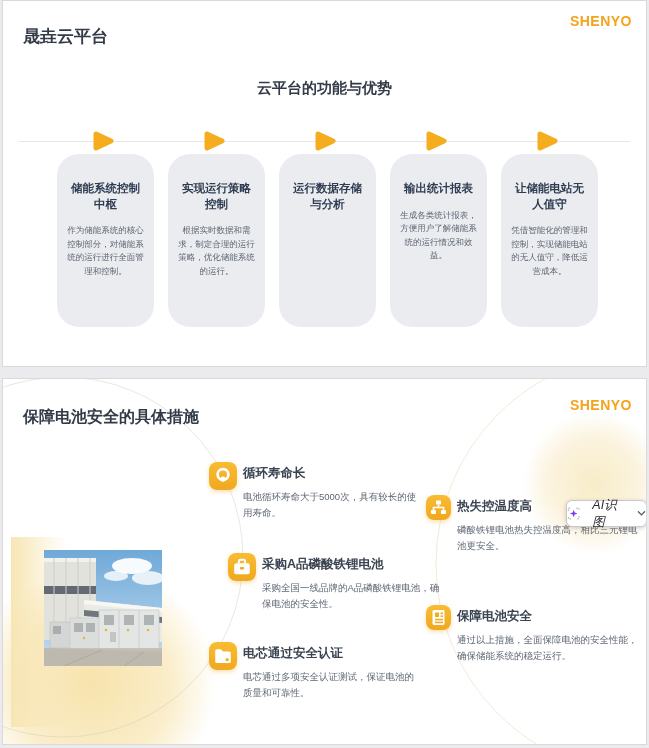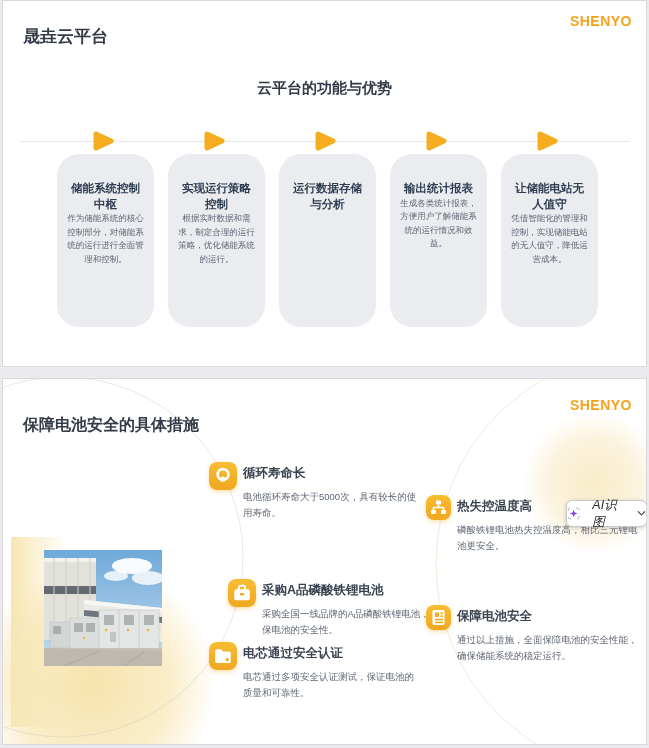--- a/index.html
+++ b/index.html
@@ -35,45 +35,45 @@
   .card{
     position:absolute;top:153px;width:97px;height:173px;
     background:#EAECEF;border-radius:22px;box-sizing:border-box;
   }
   .c1{left:54px}.c2{left:165px}.c3{left:276px}.c4{left:387px}.c5{left:498px}
   .card-title{
     margin:27px 9px 0 9px;text-align:center;
     font-size:11.5px;font-weight:bold;color:#2F3D52;line-height:1.35;
   }
   .card-body{
-    margin:0 8px 0 8px;text-align:center;
+    margin:12px 8px 0 8px;text-align:center;
     font-size:8.5px;color:#5F6774;line-height:1.6;
   }
   
   .s2-title{
-    position:absolute;left:20px;top:36px;
+    position:absolute;left:20px;top:28px;
     font-size:16px;font-weight:bold;color:#333B48;
   }
   .blob-tr{
     position:absolute;right:-18px;top:34px;width:140px;height:140px;border-radius:50%;
     background:radial-gradient(circle,#F8ECC8 0%,#FBF3DE 45%,rgba(255,255,255,0) 72%);
   }
   .blob-left{
     position:absolute;left:8px;top:158px;width:66px;height:190px;
     background:linear-gradient(90deg,#F7E6B4 0%,rgba(255,255,255,0) 85%);
   }
   .blob-bl{
     position:absolute;left:-40px;bottom:-50px;width:260px;height:220px;border-radius:50%;
     background:radial-gradient(circle,#F7E3AC 0%,#FAEDC9 45%,rgba(255,255,255,0) 72%);
   }
   .arcs{position:absolute;inset:0;pointer-events:none;}
   .photo{position:absolute;left:41px;top:171px;width:118px;height:116px;}
   .item{position:absolute;display:flex;gap:6px;align-items:flex-start;}
   .i1{left:206px;top:83px;width:212px;}
-  .i2{left:225px;top:174px;width:212px;margin-top:26px;}
+  .i2{left:225px;top:174px;width:212px;}
   .i3{left:206px;top:263px;width:212px;}
   .i4{left:423px;top:116px;width:212px;}
   .i5{left:423px;top:226px;width:214px;}
   .item-icon{
     flex:0 0 auto;border-radius:8px;
     background:linear-gradient(180deg,#F8BC33,#F0A81F);
     box-shadow:0 2px 4px rgba(240,168,31,.35);
     display:flex;align-items:center;justify-content:center;
   }
   .icon-lg{width:28px;height:28px;}

